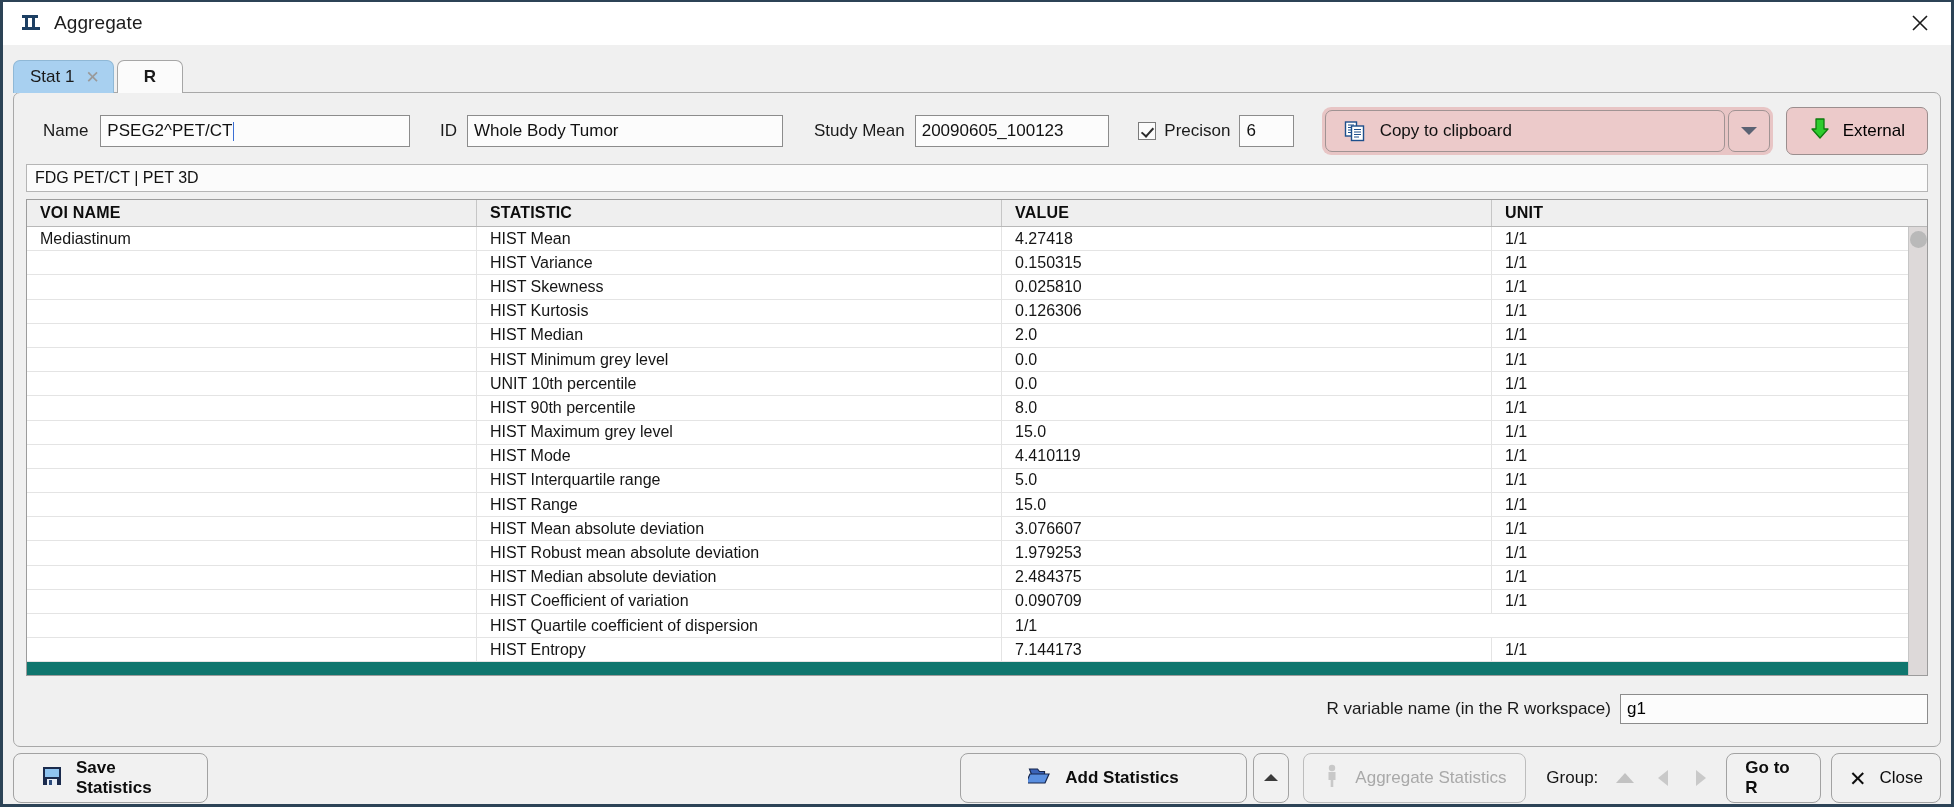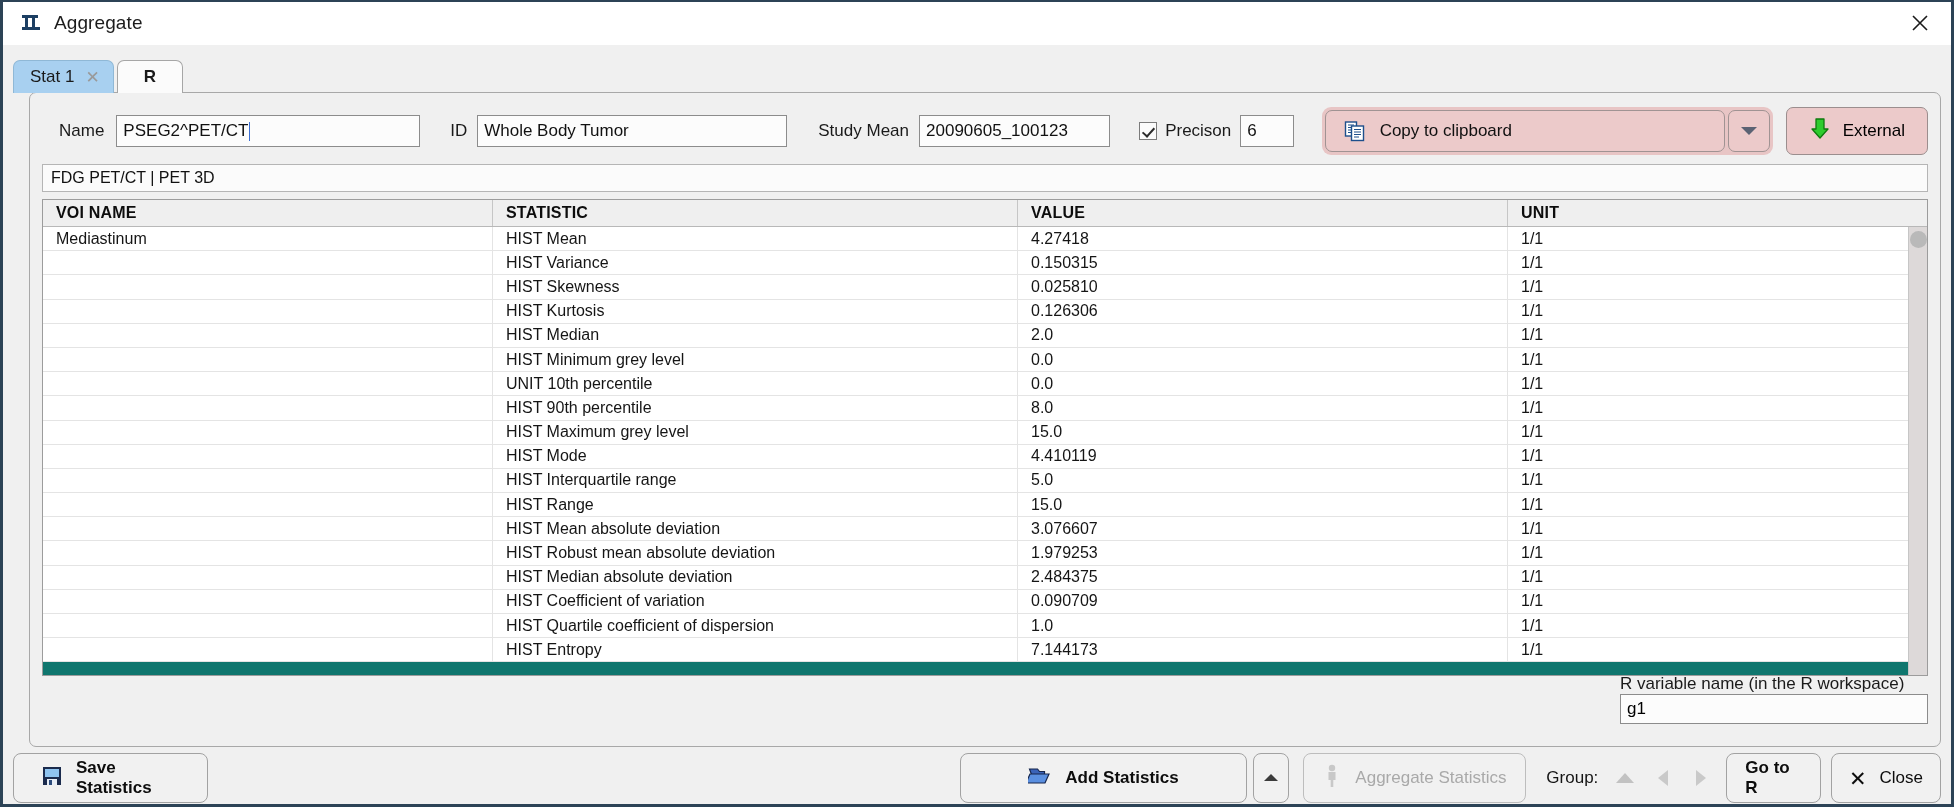--- a/index.html
+++ b/index.html
@@ -95,21 +95,21 @@
     color: #9a9a9a;
     font-size: 17px;
     line-height: 1;
     font-weight: 400;
   }
   .tab-r { padding: 0 26px; font-weight: 700; }
 
   
   .panel {
     position: absolute;
-    left: 26px; right: 10px; top: 47px;
+    left: 10px; right: 10px; top: 47px;
     height: 655px;
     border: 1px solid #a8a8a8;
     border-radius: 7px;
     background: #f0f0f0;
   }
 
   
   .fieldrow {
     position: absolute;
     left: 0; right: 0; top: 14px;
@@ -301,21 +301,21 @@
     left: 1px; top: 4px;
     width: 17px; height: 17px;
     border-radius: 50%;
     background: #b9b9b9;
   }
 
   
   .rvarrow {
     position: absolute;
     right: 12px; bottom: 22px;
-    display: flex;  flex-direction: column;
+    display: flex; align-items: center;
   }
   .rvar-label { font-size: 17px; color: #1a1a1a; margin-right: 9px; }
   .rvar-input {
     width: 308px; height: 30px;
     border: 1px solid #8c8c8c;
     background: #fcfcfc;
     display: flex; align-items: center;
     padding-left: 6px;
     font-size: 17px;
   }
@@ -579,21 +579,20 @@
               </div>
               <div class="tr">
                 <div class="td c-voi"></div>
                 <div class="td c-stat">HIST Coefficient of variation</div>
                 <div class="td c-val">0.090709</div>
                 <div class="td c-unit">1/1</div>
               </div>
               <div class="tr">
                 <div class="td c-voi"></div>
                 <div class="td c-stat">HIST Quartile coefficient of dispersion</div>
-                <div class="td c-val">1.0</div>
                 <div class="td c-unit">1/1</div>
               </div>
               <div class="tr">
                 <div class="td c-voi"></div>
                 <div class="td c-stat">HIST Entropy</div>
                 <div class="td c-val">7.144173</div>
                 <div class="td c-unit">1/1</div>
               </div>
             </div>
           <div class="vscroll">

